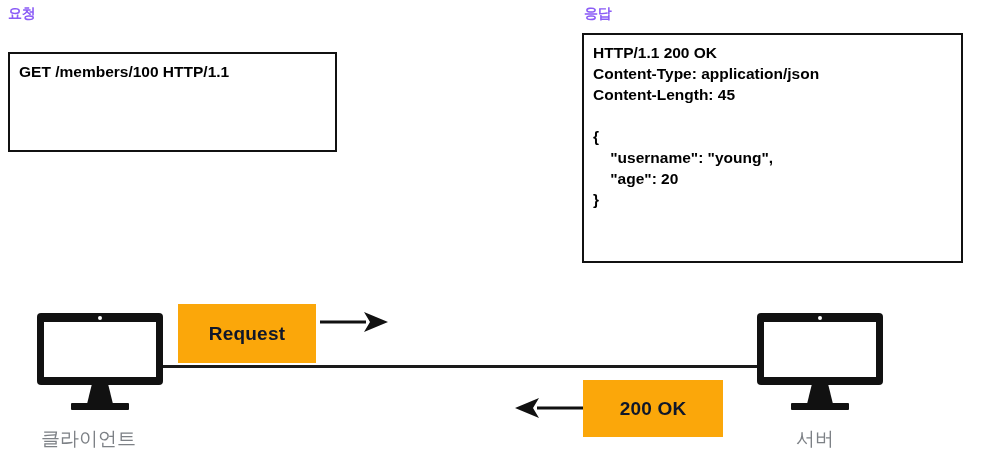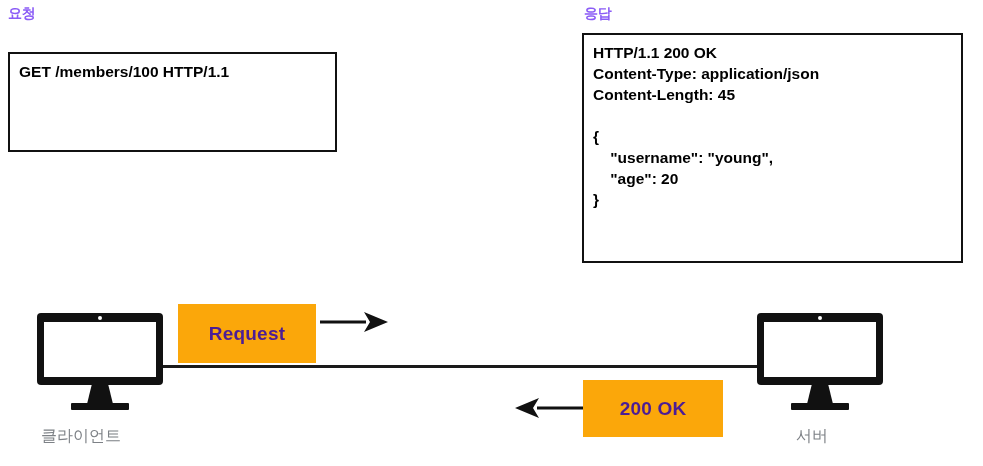--- a/index.html
+++ b/index.html
@@ -115,38 +115,38 @@
   .chip {
     position: absolute;
     background: #FBA70A;
     display: flex;
     align-items: center;
     justify-content: center;
   }
   .chip span {
     font-size: 19px;
     font-weight: bold;
-    color: #4c1d95;
+    color: #0f172a;
     letter-spacing: 0.2px;
   }
   #request-chip { left: 178px; top: 304px; width: 138px; height: 59px; }
   #status-chip  { left: 583px; top: 380px; width: 140px; height: 57px; align-items: center; }
 
   
   .arrow {
     position: absolute;
     height: 22px;
   }
   #arrow-request { left: 320px; top: 311px; width: 70px; }
   #arrow-response { left: 513px; top: 397px; width: 70px; }
 
   
   .endpoint-label {
     position: absolute;
-    font-size: 16px;
+    font-size: 19px;
     color: #7d8186;
     white-space: nowrap;
   }
   #client-label { left: 41px;  top: 426px; }
   #server-label { left: 796px; top: 426px; }
 </style>
 </head>
 <body>
 
 <div class="section-title" id="req-title">요청</div>

